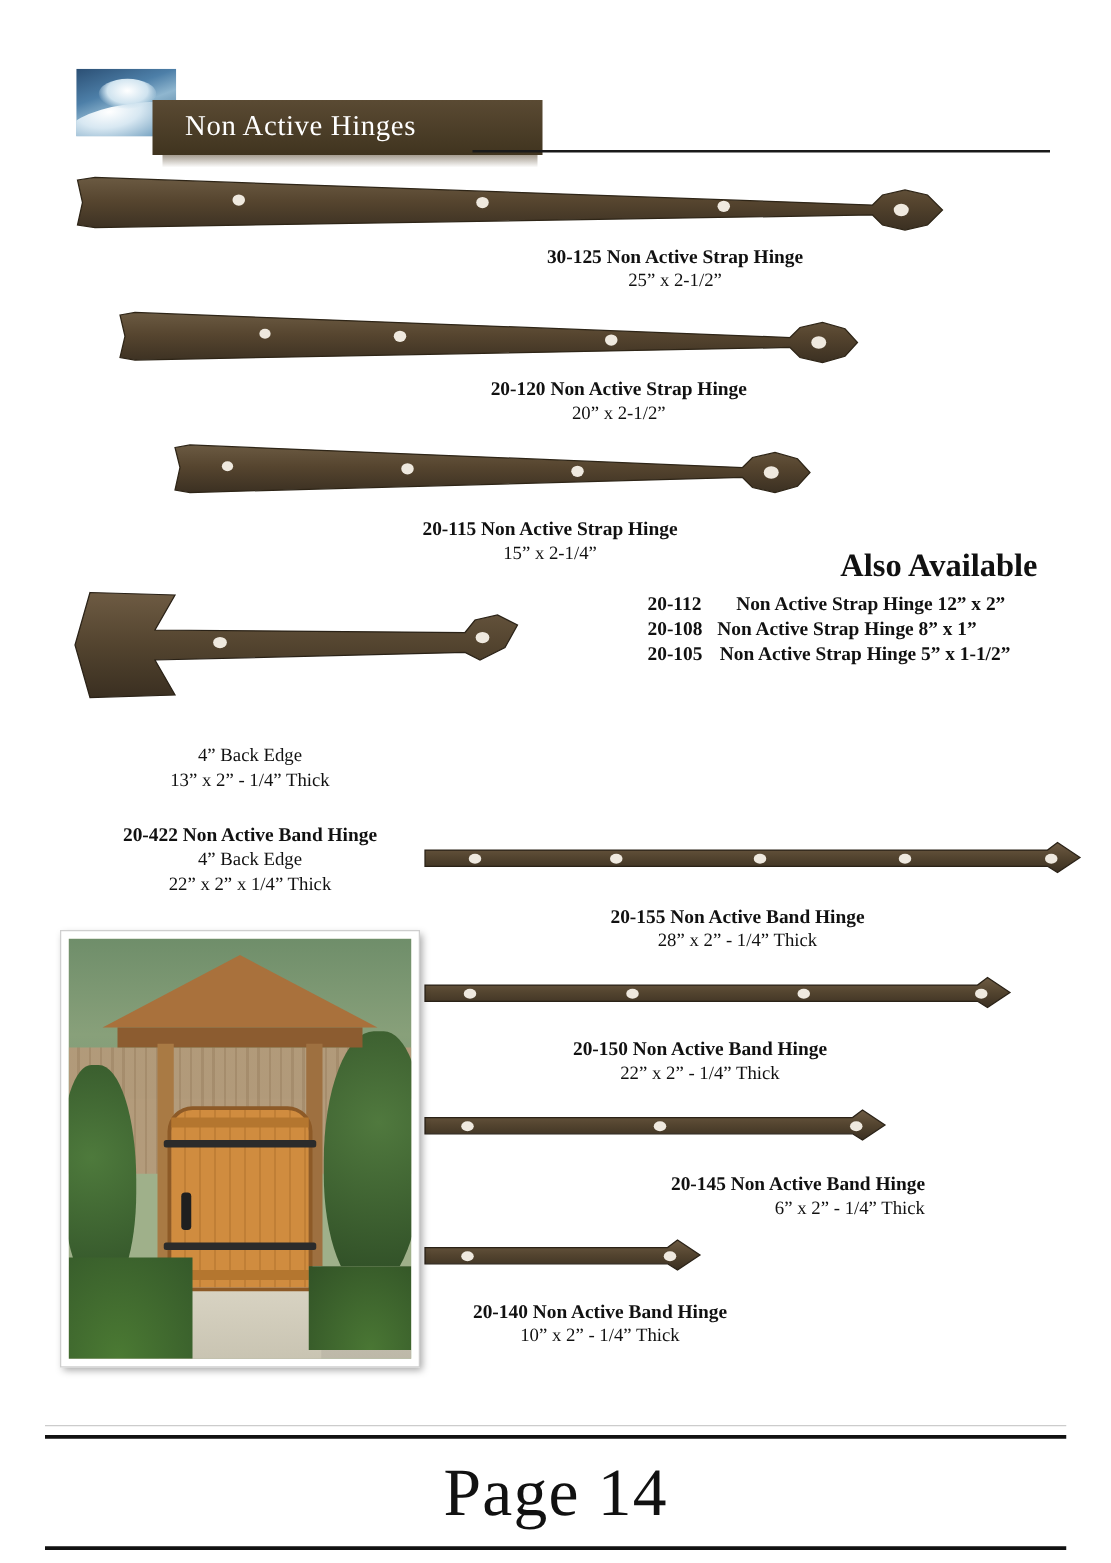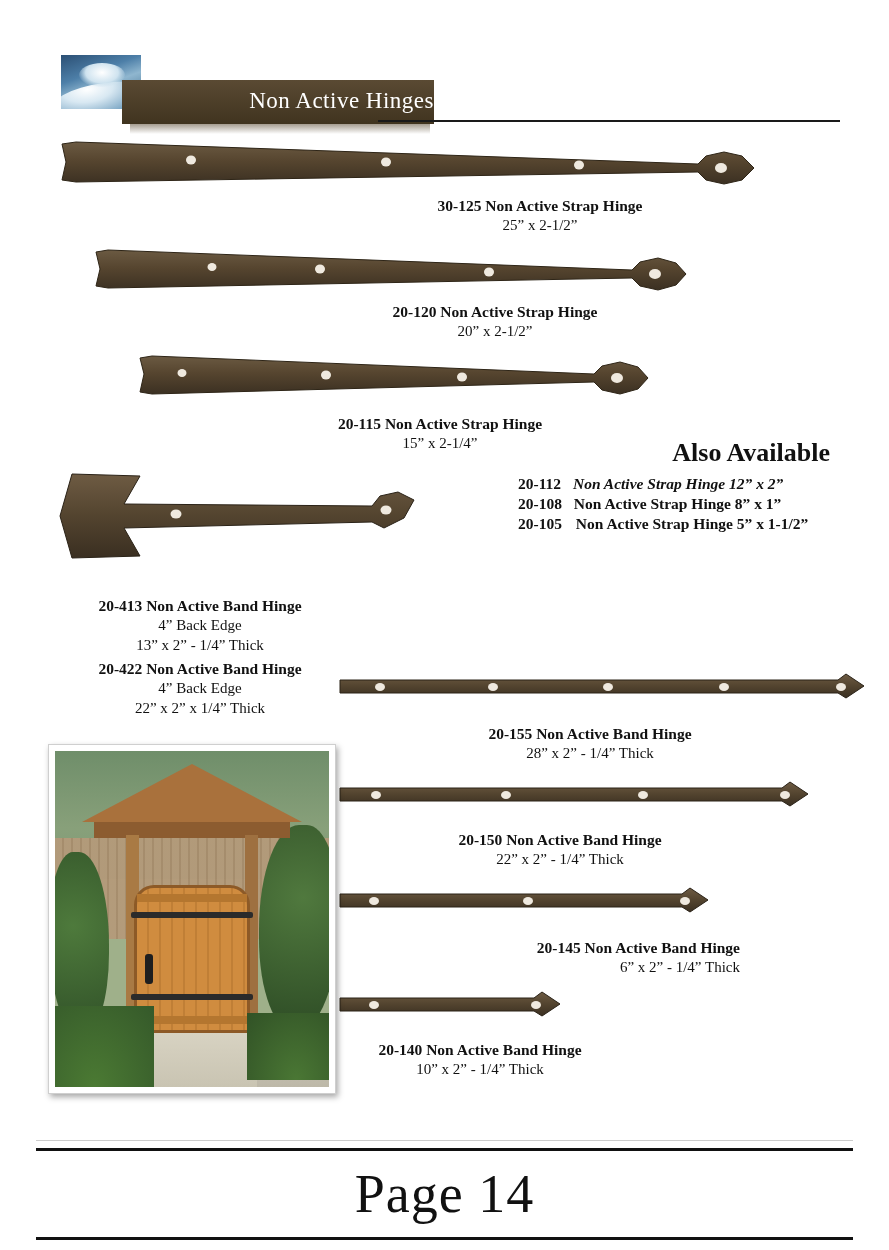--- a/index.html
+++ b/index.html
@@ -58,21 +58,20 @@
     border-radius: 50%;
   }
   .header-banner {
     position: absolute;
     left: 62px;
     top: 30px;
     width: 312px;
     height: 44px;
     background: #4a3c2a;
     background: linear-gradient(180deg,#5a4a33 0%, #40341f 100%);
-    text-align: right;
   }
   .header-banner .banner-text {
     color: #ffffff;
     font-size: 23px;
     font-family: "Liberation Serif", serif;
     letter-spacing: 0.5px;
     padding: 8px 0 0 26px;
     white-space: nowrap;
   }
   .header-shadow {
@@ -284,21 +283,21 @@
   <div class="caption" style="left:225px; top:414px; width:430px;">
     <div class="title">20-115 Non Active Strap Hinge</div>
     <div class="sub">15” x 2-1/4”</div>
   </div>
 
   <div class="also-wrap">
     <div class="also-title">Also Available</div>
     <div class="also-list">
       <div class="also-row" style="padding-left:48px;">
         <span class="code">20-112</span>
-        <span class="desc" style="margin-left:8px;font-style:italic;">Non Active Strap Hinge 12” x 2”</span>
+        <span class="desc" style="margin-left:24px;">Non Active Strap Hinge 12” x 2”</span>
       </div>
       <div class="also-row" style="padding-left:48px;">
         <span class="code">20-108</span>
         <span class="desc" style="margin-left:8px;">Non Active Strap Hinge 8” x 1”</span>
       </div>
       <div class="also-row" style="padding-left:48px;">
         <span class="code">20-105</span>
         <span class="desc" style="margin-left:10px;">Non Active Strap Hinge 5” x 1-1/2”</span>
       </div>
     </div>
@@ -312,21 +311,20 @@
           <stop offset="50%" stop-color="#53442f"></stop>
           <stop offset="100%" stop-color="#3a2f21"></stop>
         </linearGradient>
       </defs>
       <path d="M18,4 L86,6 L70,34 L318,36 L326,26 L344,22 L360,30 L350,48 L330,58 L318,52 L70,58 L86,86 L18,88 L6,46 Z" fill="url(#ironB)" stroke="#2a2217" stroke-width="1"></path>
       <ellipse cx="332" cy="40" rx="5.5" ry="4.5" fill="#efe9df"></ellipse>
       <ellipse cx="122" cy="44" rx="5.5" ry="4.5" fill="#efe9df"></ellipse>
     </svg>
   </div>
   <div class="caption" style="left:20px; top:596px; width:360px;">
-    <div class="title">20-413 Non Active Band Hinge</div>
     <div class="sub">4” Back Edge</div>
     <div class="sub">13” x 2” - 1/4” Thick</div>
   </div>
   <div class="caption" style="left:20px; top:659px; width:360px;">
     <div class="title">20-422 Non Active Band Hinge</div>
     <div class="sub">4” Back Edge</div>
     <div class="sub">22” x 2” x 1/4” Thick</div>
   </div>
 
   <div class="hinge" style="left:338px; top:672px;">

